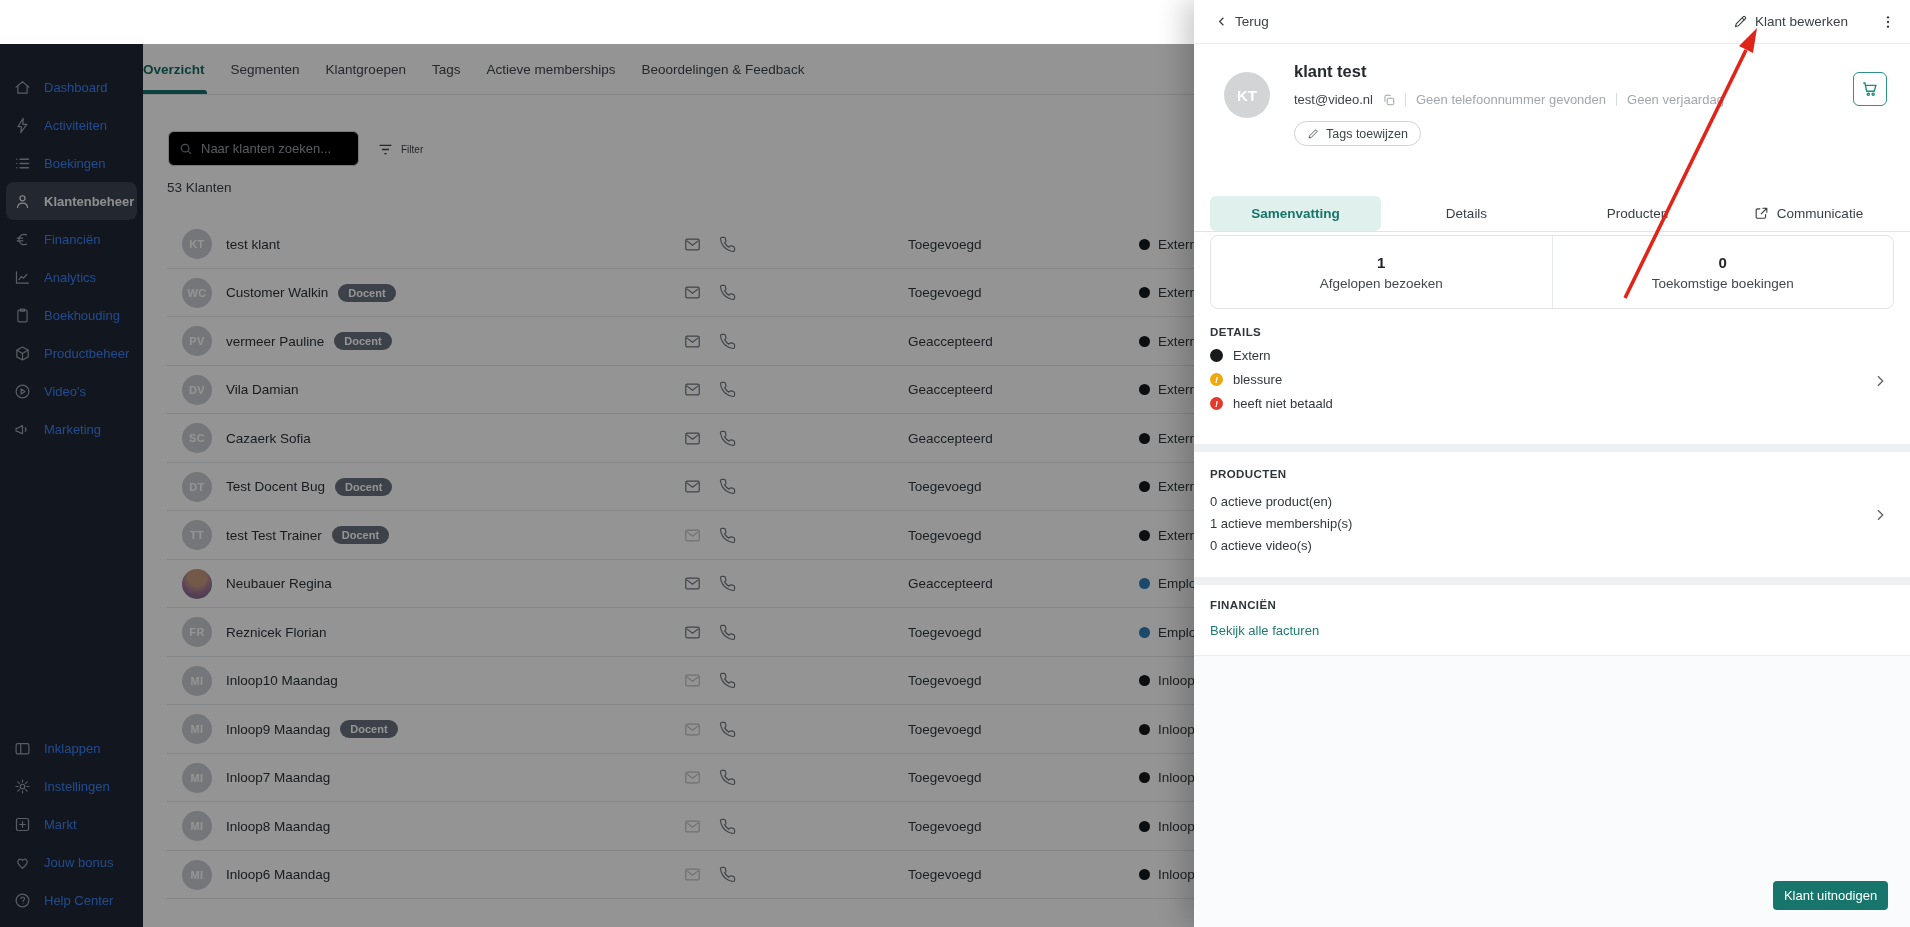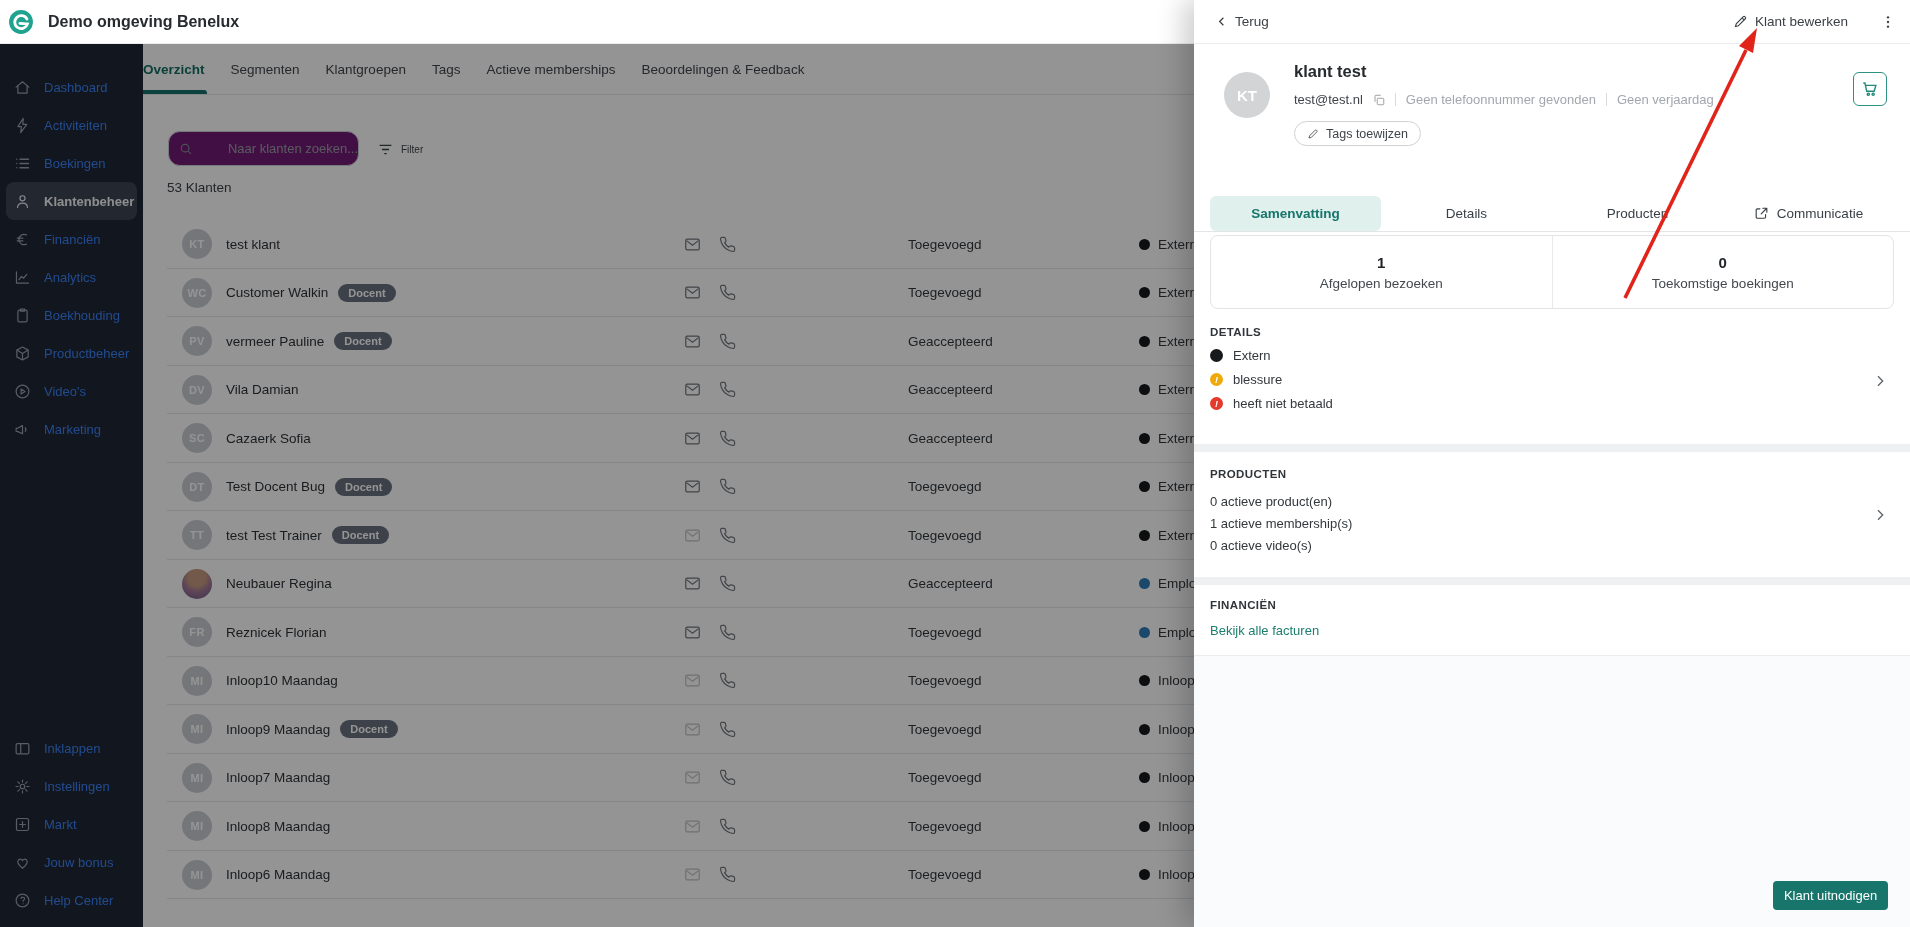--- a/index.html
+++ b/index.html
@@ -29,22 +29,22 @@
 
   
   .main { position:absolute; left:143px; top:44px; width:1051px; height:883px; background:#fff; overflow:hidden; z-index:1; }
   .main-tabs { position:absolute; left:0; top:0; width:1051px; height:51px; display:flex; align-items:stretch;
                gap:26px; border-bottom:1px solid #e3e5e7; background:#fff; }
   .mtab { position:relative; display:flex; align-items:center; font-size:13.5px; color:#41464c; cursor:pointer; white-space:nowrap; }
   .mtab.active { color:#15706ained; }
   .mtab.active { color:#156f64; font-weight:bold; }
   .mtab.active::after { content:""; position:absolute; left:-2px; right:-2px; bottom:0; height:4px; border-radius:3px 3px 0 0; background:#15706a; }
 
-  .search { position:absolute; left:25px; top:87px; width:191px; height:35px; border:1px solid #cdd1d5; border-radius:12px;
-            display:flex; align-items:center; padding-left:10px; background:#701a75; cursor:text;justify-content:space-between; }
+  .search { position:absolute; left:25px; top:87px; width:191px; height:35px; border:1px solid #cdd1d5; border-radius:6px;
+            display:flex; align-items:center; padding-left:10px; background:#000000; cursor:text; }
   .search svg { width:14px; height:14px; color:#878d93; }
   .search .ph { margin-left:8px; font-size:13px; color:#9aa0a6; }
   .filter { position:absolute; left:235px; top:94px; height:22px; display:flex; align-items:center; gap:8px; cursor:pointer; }
   .filter svg { width:15px; height:13px; color:#3f444a; }
   .filter span { font-size:10px; color:#3f444a; }
 
   .count { position:absolute; left:24px; top:136px; font-size:13.5px; color:#3c4147; }
 
   .table { position:absolute; left:24px; top:176px; width:1027px; }
   .thead { position:relative; height:32px; background:#eff1f3; }
@@ -153,29 +153,20 @@
   .invite-btn { position:absolute; left:579px; top:881px; width:115px; height:29px; background:#17756b; border:none; border-radius:4px;
                 color:#fff; font-size:13px; font-family:"Liberation Sans", sans-serif; cursor:pointer; }
 
   .annotation { position:absolute; left:0; top:0; width:1910px; height:927px; z-index:50; pointer-events:none; }
 </style>
 </head>
 <body>
 
 <div class="stage">
 
-  <header class="topbar">
-    <span class="logo">
-      <svg viewBox="0 0 24 24">
-          <circle cx="12" cy="12" r="11" fill="#1fa38e"></circle>
-          <path d="M17.5 9.2 A6 6 0 1 0 18 13.8 L11 13.2" fill="none" stroke="#fff" stroke-width="2.6" stroke-linecap="round"></path>
-        </svg>
-    </span>
-    <span class="topbar-title">Demo omgeving Benelux</span>
-  </header>
 
   <nav class="sidebar">
     <div class="side-items top">
 
         <div class="side-item">
           <span class="side-icon">
             <svg viewBox="0 0 24 24" fill="none" stroke="currentColor" stroke-width="1.7" stroke-linecap="round" stroke-linejoin="round">
               <path d="M3 11.5 12 4l9 7.5"></path>
               <path d="M5.5 9.8V20h13V9.8"></path>
             </svg>
@@ -790,21 +781,21 @@
               <circle cx="12" cy="19" r="1.8"></circle>
             </svg>
         </div>
       </div>
     </div>
 
     <div class="profile">
       <div class="pavatar">KT</div>
       <div class="pname">klant test</div>
       <div class="pline">
-        <span class="pemail">test@test.nl</span>
+        <span class="pemail">test@video.nl</span>
         <span class="copy-btn">
             <svg viewBox="0 0 24 24" fill="none" stroke="currentColor" stroke-width="2">
               <rect x="8.5" y="8.5" width="13" height="13" rx="2"></rect>
               <path d="M4 15.5V4.5A2 2 0 0 1 6 2.5h9.5"></path>
             </svg>
           </span>
         <span class="psep"></span>
         <span class="pmuted">Geen telefoonnummer gevonden</span>
         <span class="psep"></span>
         <span class="pmuted">Geen verjaardag</span>

